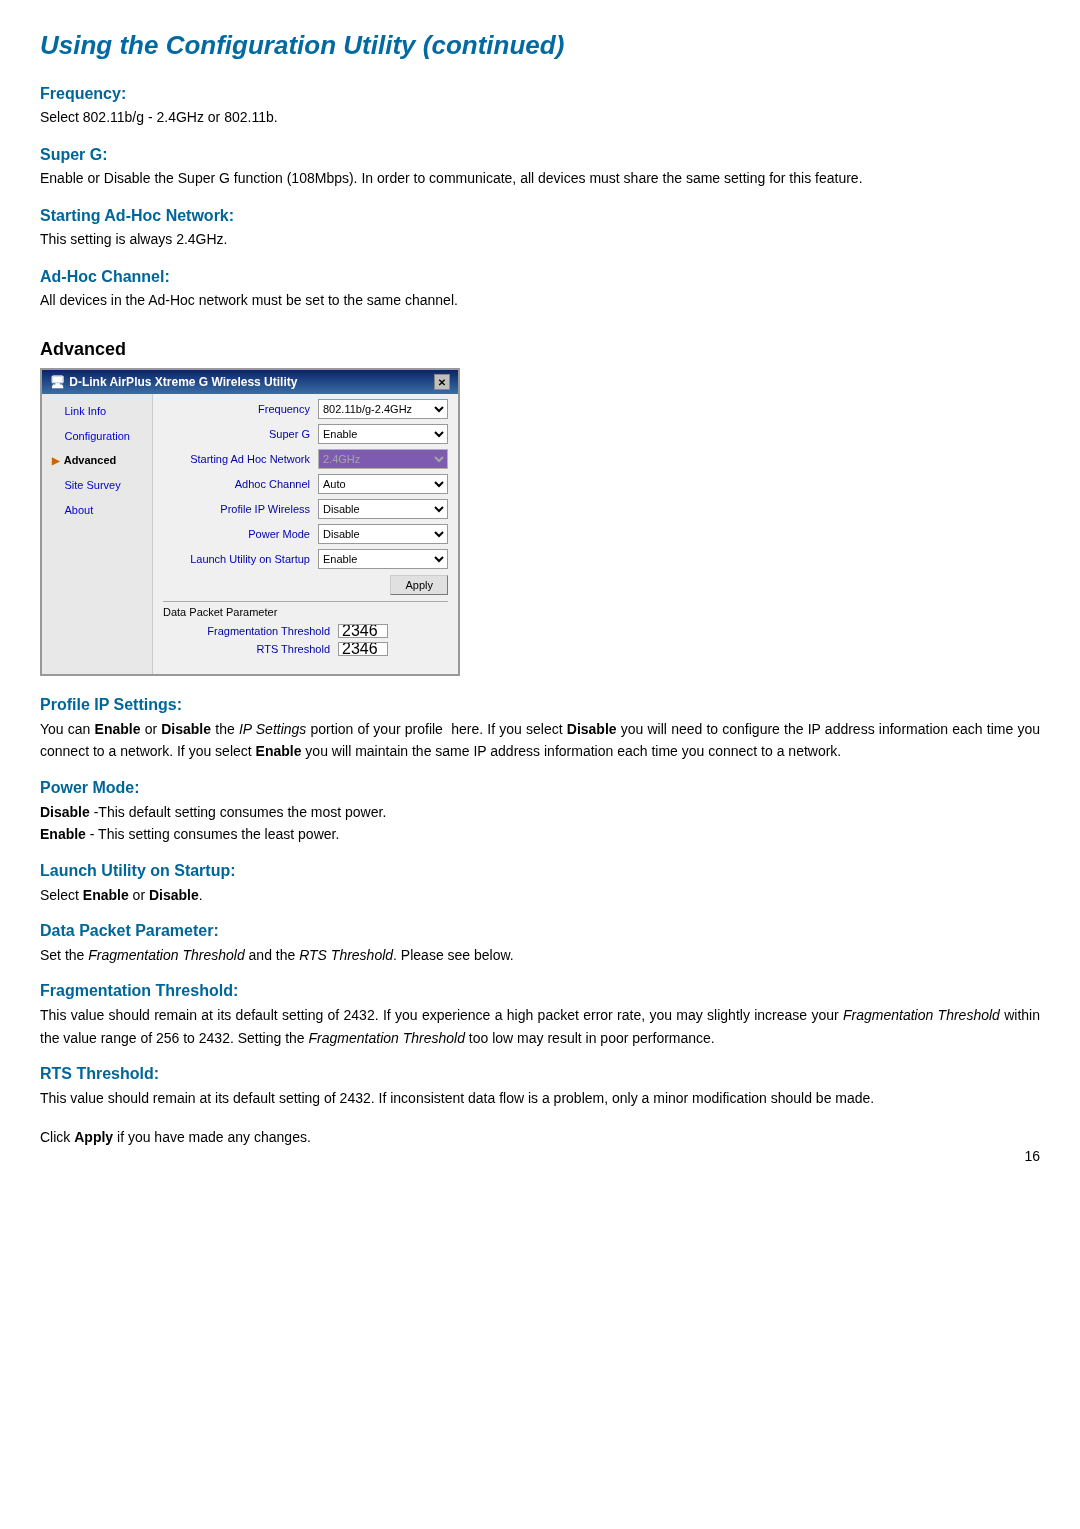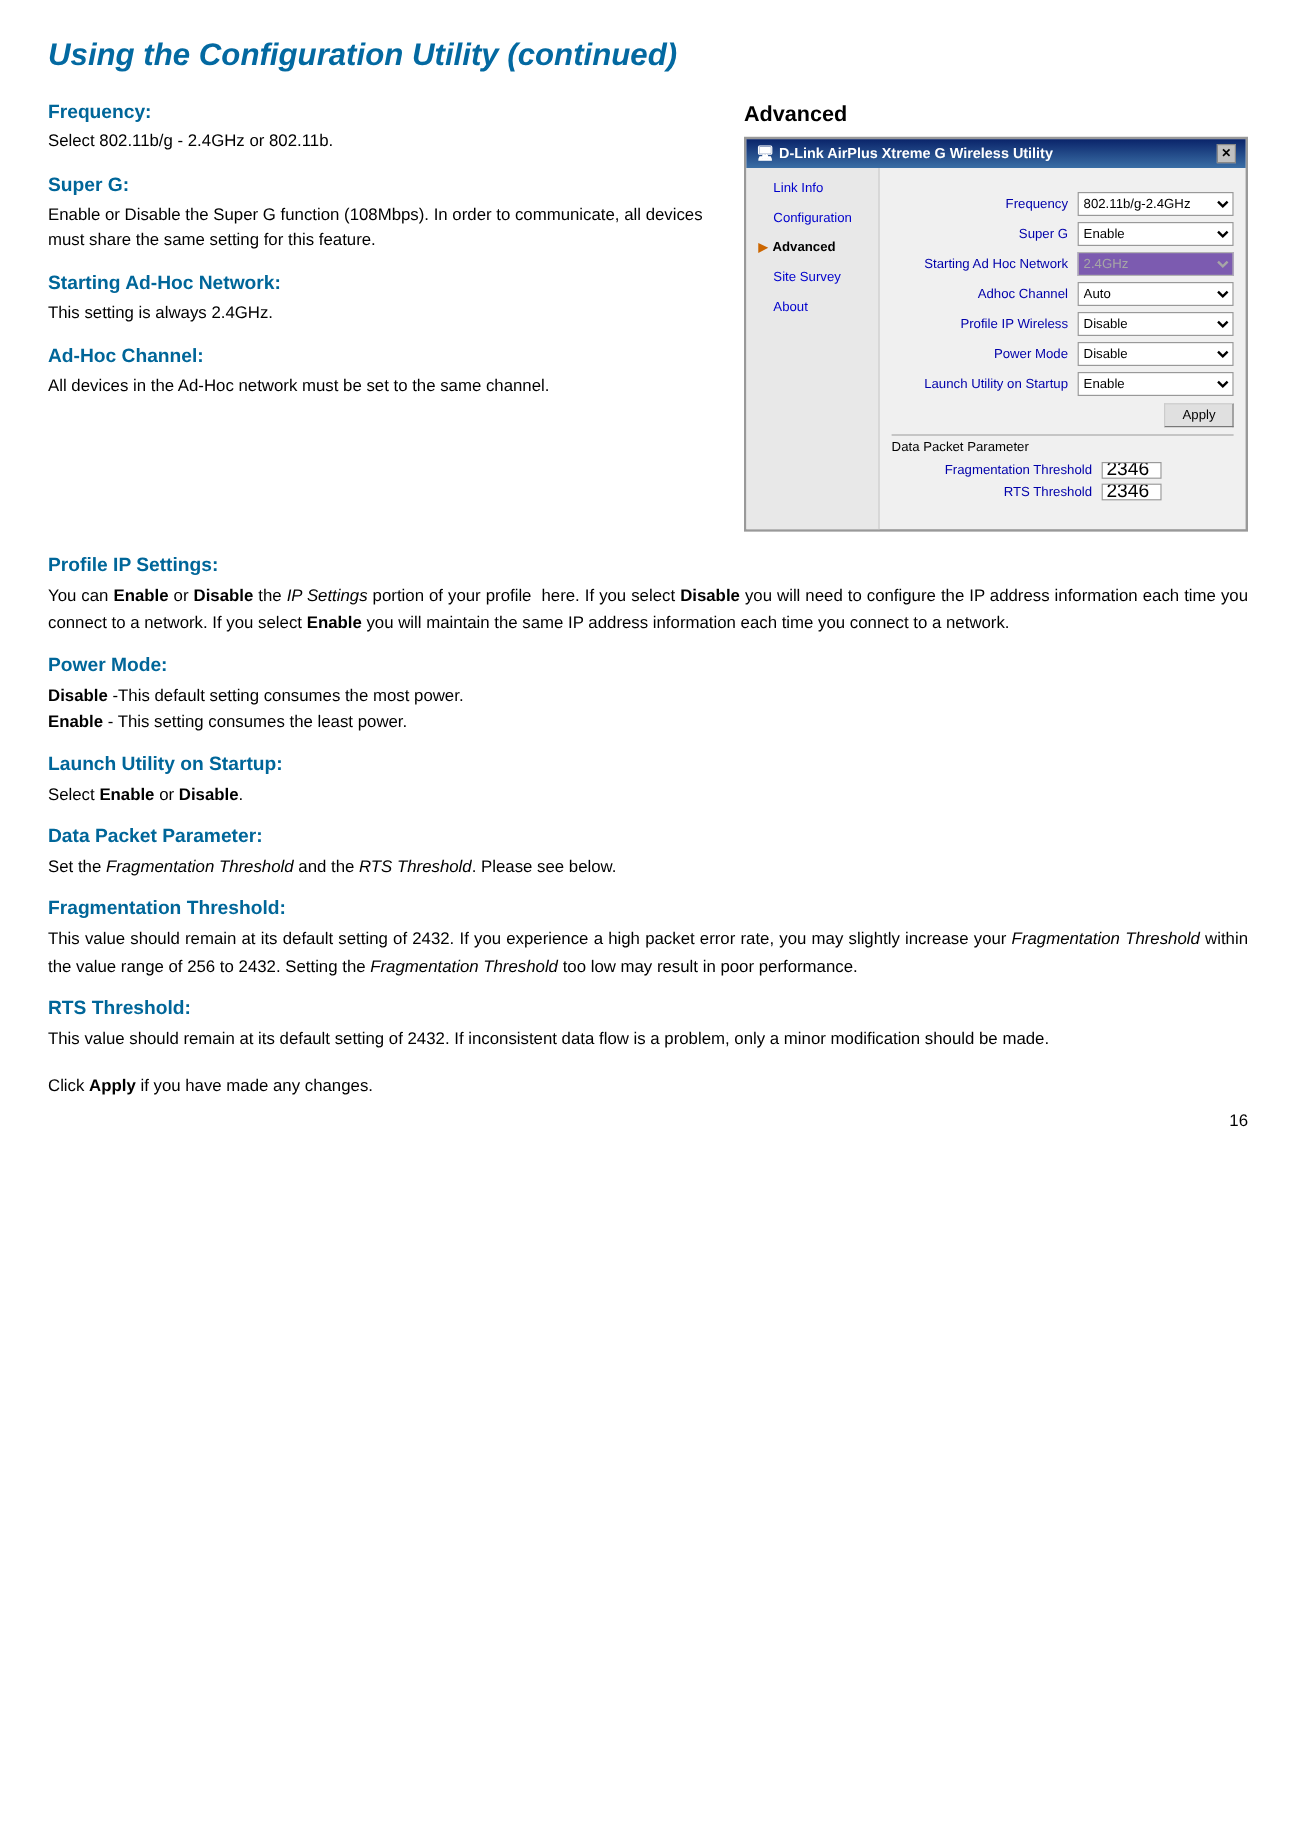--- a/index.html
+++ b/index.html
@@ -18,20 +18,21 @@
       margin-bottom: 24px;
     }
     .page-title span {
       font-style: italic;
       color: #0369a1;
     }
     .content-layout {
       display: flex;
       gap: 28px;
       margin-bottom: 20px;
+      flex-direction: column;
     }
     .left-col {
       flex: 1;
       min-width: 0;
     }
     .right-col {
       width: 420px;
       flex-shrink: 0;
     }
     .section-heading {
@@ -106,21 +107,21 @@
     .sidebar-item.active {
       font-weight: bold;
       color: #000;
     }
     .sidebar-arrow {
       color: #cc6600;
       font-size: 10px;
     }
     .dialog-content {
       flex: 1;
-      padding: 20px 10px;
+      padding: 5px 10px;
     }
     .field-row {
       display: flex;
       align-items: center;
       margin-bottom: 5px;
     }
     .field-label {
       width: 155px;
       text-align: right;
       padding-right: 8px;
@@ -190,21 +191,20 @@
     }
     .body-section p b {
       font-weight: bold;
     }
     .body-section p i {
       font-style: italic;
     }
     .page-number {
       text-align: right;
       font-size: 14px;
-      margin-top: 10px;
     }
   </style>
 </head>
 <body>
 
 <div class="page-title">
   <span>Using the Configuration Utility</span>
   <span style="font-style:italic;">(continued)</span>
 </div>
 

